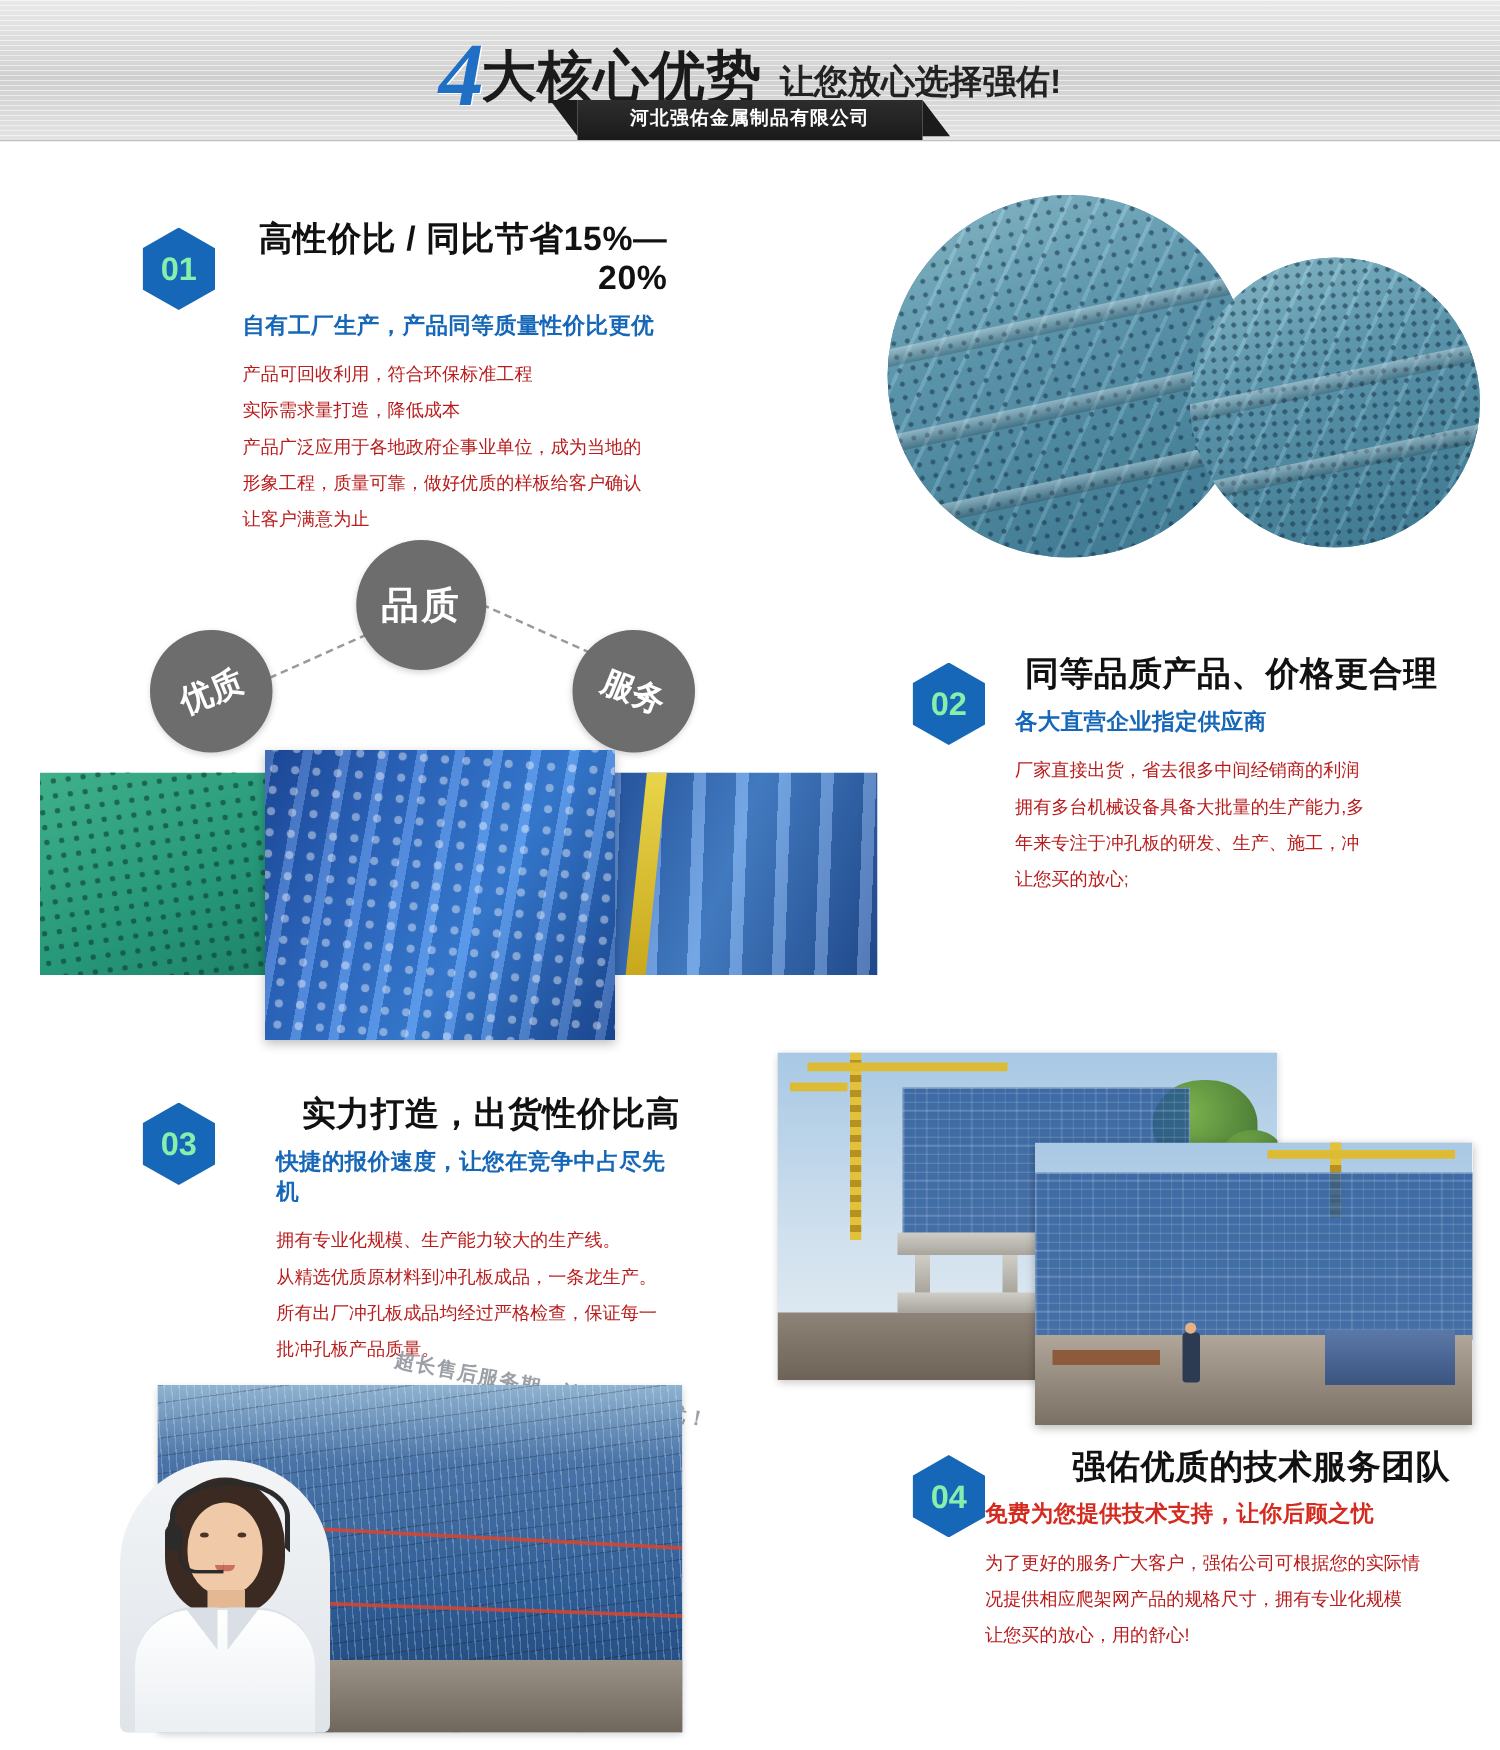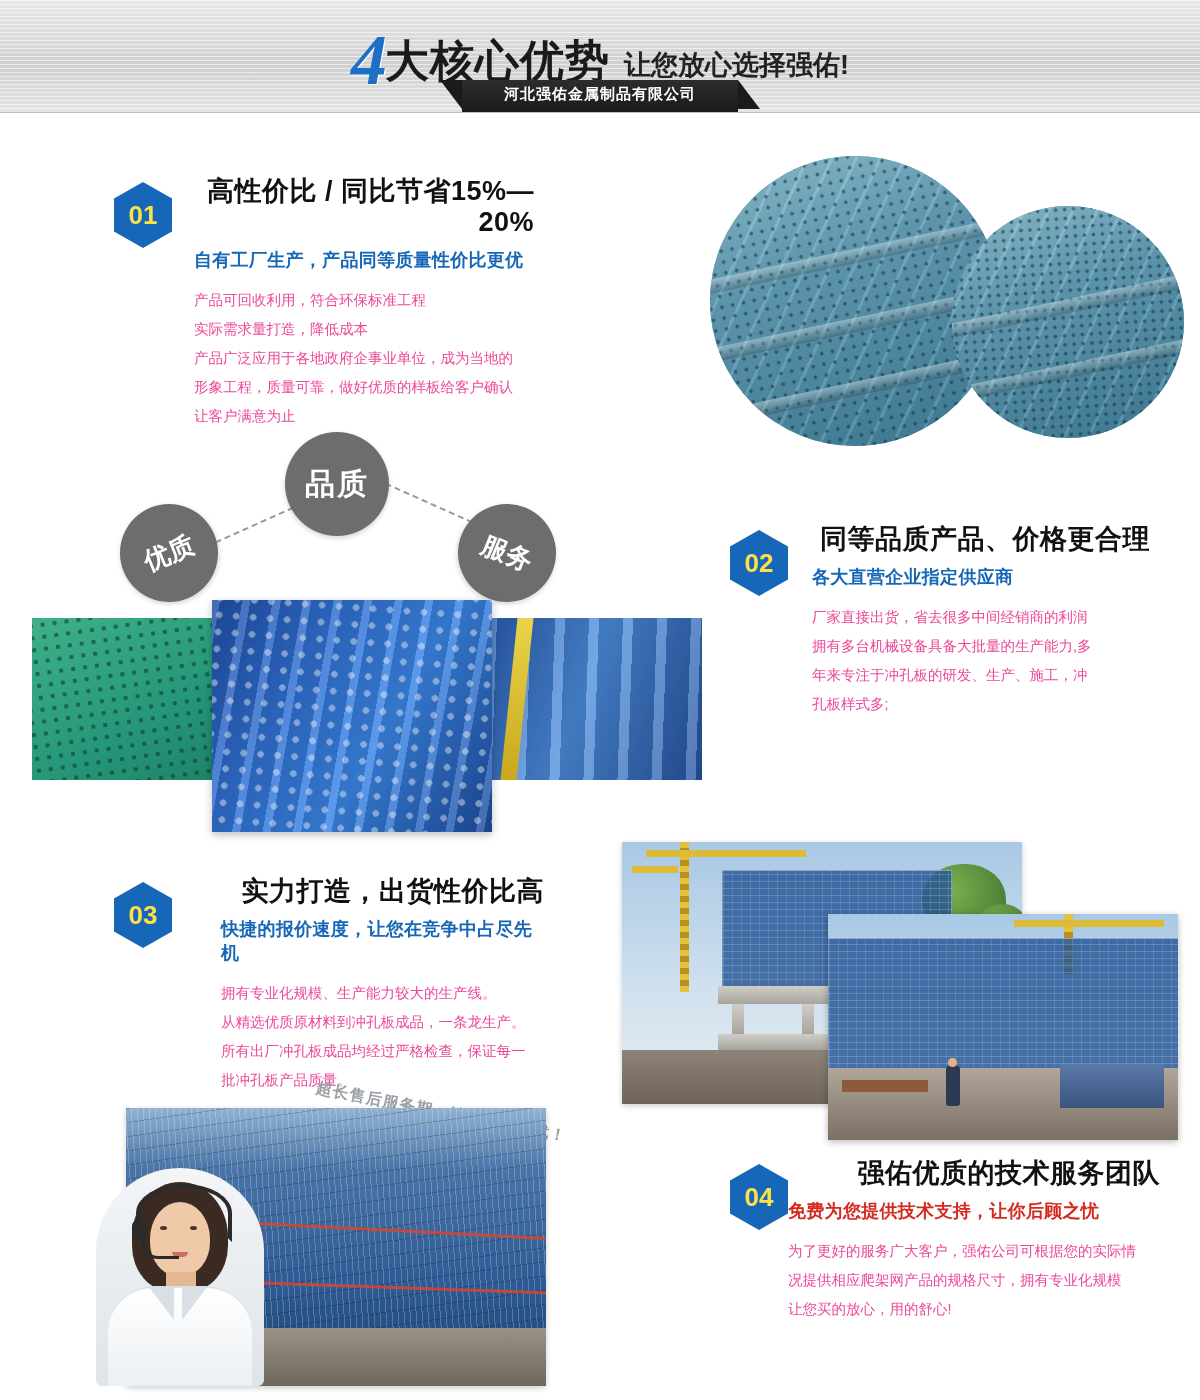--- a/index.html
+++ b/index.html
@@ -119,21 +119,21 @@
   .hex .hex-shape {
     position: absolute;
     inset: 0;
     background: #1667b8;
     clip-path: polygon(50% 0%, 100% 25%, 100% 75%, 50% 100%, 0% 75%, 0% 25%);
     display: flex;
     align-items: center;
     justify-content: center;
   }
   .hex .hex-num {
-    color: #fde047;
+    color: #86efac;
     font-size: 26px;
     font-weight: bold;
     font-family: "Liberation Sans", sans-serif;
     letter-spacing: 0px;
   }
 
   .blk-title {
     font-size: 27px;
     font-weight: bold;
     color: #111111;
@@ -144,21 +144,21 @@
   .blk-sub {
     font-size: 18px;
     font-weight: bold;
     color: #1667b8;
     margin-top: 10px;
     letter-spacing: 0.3px;
   }
   .blk-body {
     margin-top: 14px;
     font-size: 14.5px;
-    color: #ec4899;
+    color: #b91c1c;
     line-height: 2.0;
   }
 
   
   .b1 {
     position: absolute;
     left: 114px;
     top: 176px;
     width: 420px;
   }
@@ -647,21 +647,21 @@
       </div>
     </div>
   </div>
   <div class="txt">
     <div class="blk-title">同等品质产品、价格更合理</div>
     <div class="blk-sub">各大直营企业指定供应商</div>
     <div class="blk-body">
       <div>厂家直接出货，省去很多中间经销商的利润</div>
       <div>拥有多台机械设备具备大批量的生产能力,多</div>
       <div>年来专注于冲孔板的研发、生产、施工，冲</div>
-      <div>孔板样式多;</div>
+      <div>让您买的放心;</div>
     </div>
   </div>
 </div>
 
 <div class="b3">
   <div class="hexwrap">
     <div class="hex">
       <div class="hex-shape">
         <span class="hex-num">03</span>
       </div>

